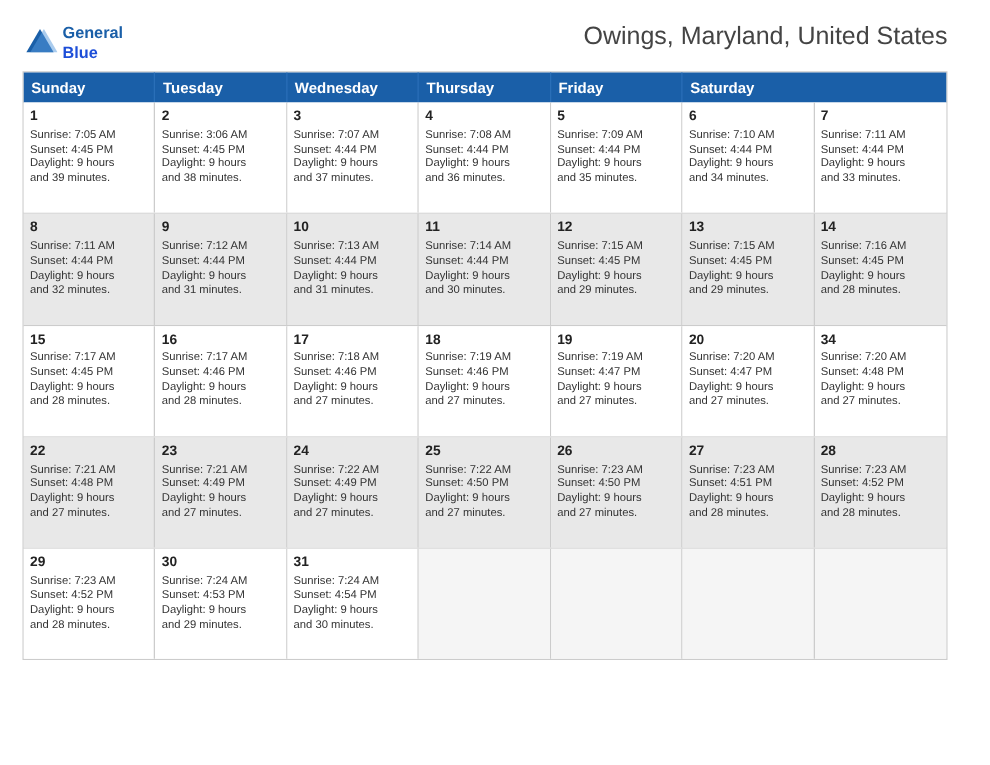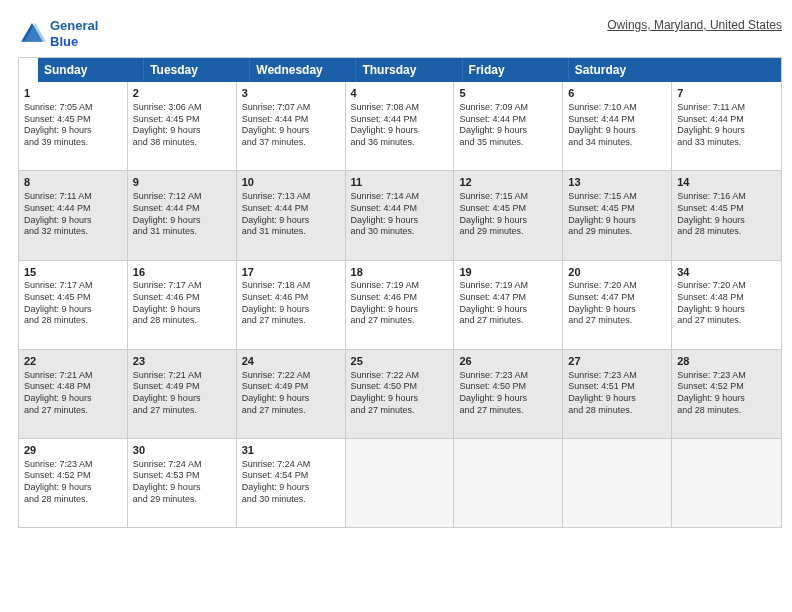--- a/index.html
+++ b/index.html
@@ -6,21 +6,21 @@
     body {
       font-family: Arial, sans-serif;
       background: #fff;
       width: 792px;
       height: 612px;
       overflow: hidden;
     }
     .page {
       width: 792px;
       height: 540px;
-      padding: 18px 10px 12px 18px;
+      padding: 18px 34px 12px 18px;
       display: flex;
       flex-direction: column;
     }
     .header {
       display: flex;
       justify-content: space-between;
       align-items: flex-start;
       margin-bottom: 8px;
     }
     .logo {
@@ -44,36 +44,34 @@
     .title-block {
       text-align: right;
     }
     .title-block h1 {
       font-size: 28px;
       font-weight: bold;
       color: #222;
       line-height: 1.1;
     }
     .title-block h2 {
-      font-size: 12px;
+      font-size: 20px;
       font-weight: normal;
       color: #444;
-      text-decoration: underline;
     }
     .calendar {
       flex: 1;
       display: flex;
       flex-direction: column;
       border: 1px solid #ccc;
     }
     .cal-header-row {
       display: grid;
       grid-template-columns: repeat(7, 1fr);
       background: #1a5fa8;
-      margin-left: 19px;
     }
     .cal-header-cell {
       color: #fff;
       font-weight: bold;
       font-size: 12px;
       padding: 5px 6px;
       text-align: left;
       border-right: 1px solid #2a6fb8;
     }
     .cal-header-cell:last-child { border-right: none; }

